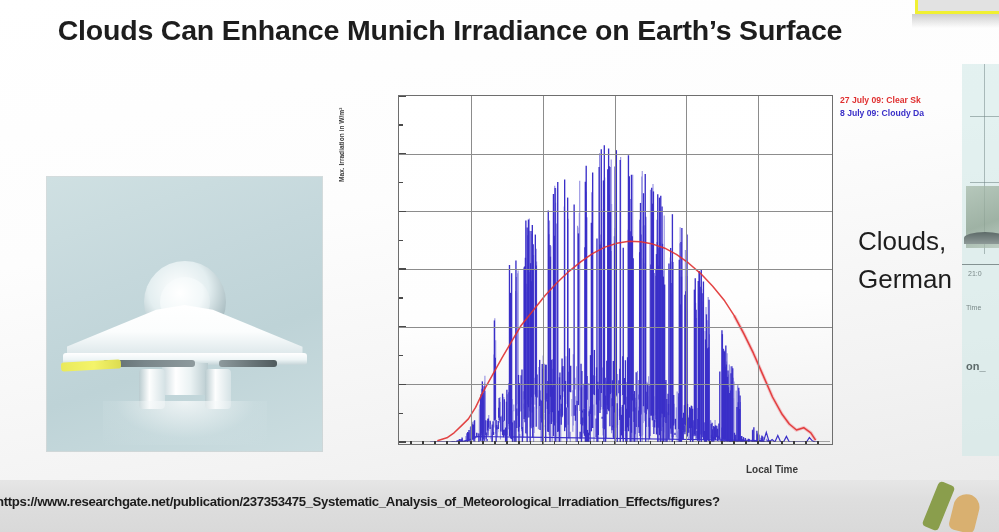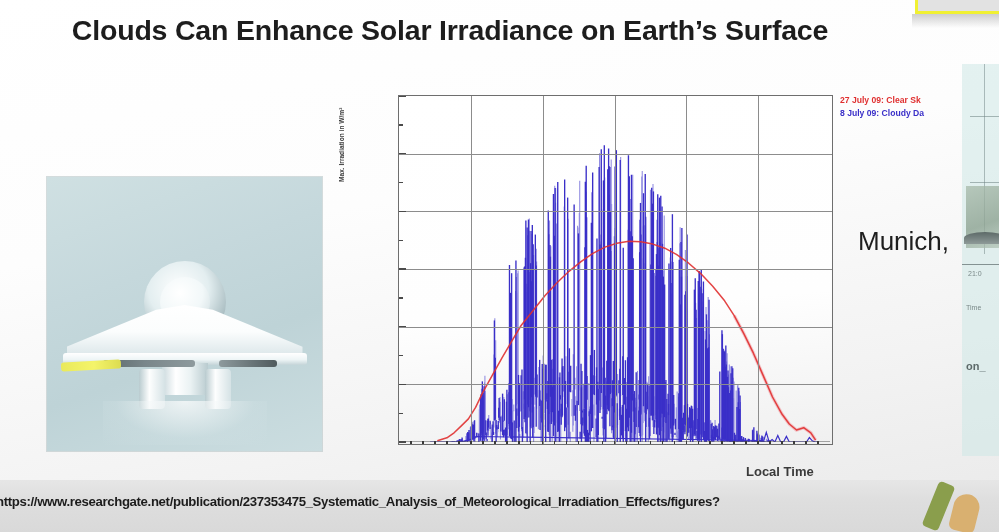--- a/index.html
+++ b/index.html
@@ -185,21 +185,21 @@
     position: absolute;
     bottom: 0;
     width: 1.6px;
     height: 3.4px;
     background: #3a3a3a;
   }
   #chart-xlabel {
     position: absolute;
     left: 398px;
     top: 378px;
-    font-size: 13px;
+    font-size: 10px;
     font-weight: bold;
     color: #3a3a3a;
     white-space: nowrap;
   }
   #chart-legend {
     position: absolute;
     left: 492px;
     top: 8px;
     width: 170px;
     font-size: 8.6px;
@@ -321,21 +321,21 @@
     background: #d9b070;
     border-radius: 13px 13px 6px 6px;
     transform: rotate(14deg);
   }
 </style>
 </head>
 <body>
 
 <div id="screen">
 
-  <div id="slide-title">Clouds Can Enhance Solar Irradiance on Earth’s Surface</div>
+  <div id="slide-title">Clouds Can Enhance Munich Irradiance on Earth’s Surface</div>
 
   <div id="pyranometer-photo">
     <div class="pyr-dome-outer"></div>
     <div class="pyr-dome-inner"></div>
     <div class="pyr-body"></div>
     <div class="pyr-brim"></div>
     <div class="pyr-stem"></div>
     <div class="pyr-foot left"></div>
     <div class="pyr-foot right"></div>
     <div class="pyr-cable"></div>
@@ -1158,21 +1158,22 @@
         <div class="xtick-minor" style="left: 418.228px;"></div>
       </div>
     <div id="chart-xlabel">Local Time</div>
     <div id="chart-legend">
       <div class="legend-clear">27 July 09: Clear Sk</div>
       <div class="legend-cloudy">8 July 09: Cloudy Da</div>
     </div>
   </div>
 
   <div id="location-label">
-    <div>Munich,</div>
+    <div>Clouds,</div>
+    <div>German</div>
   </div>
 
   <div id="overlay-panel">
     <div class="ghost-grid-h" style="top:52px"></div>
     <div class="ghost-grid-h" style="top:118px"></div>
     <div class="ghost-grid-v" style="left:22px"></div>
     <div class="ghost-photo"></div>
     <div class="ghost-dome"></div>
     <div class="ghost-axis-line"></div>
     <div class="ghost-text" style="left:6px; top:206px;">21:0</div>

